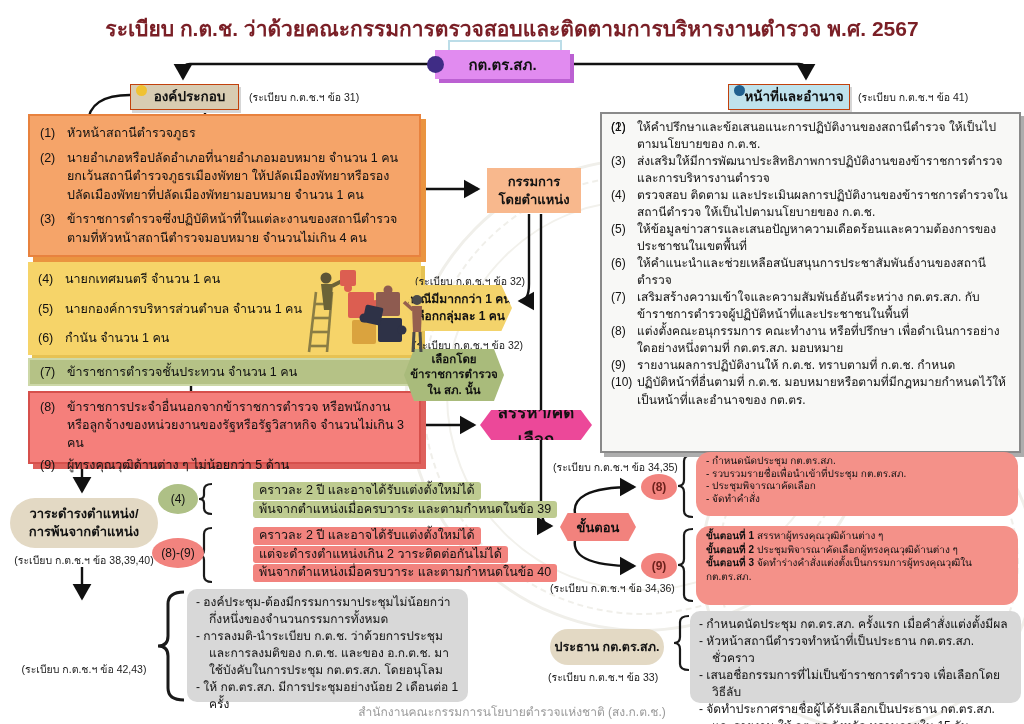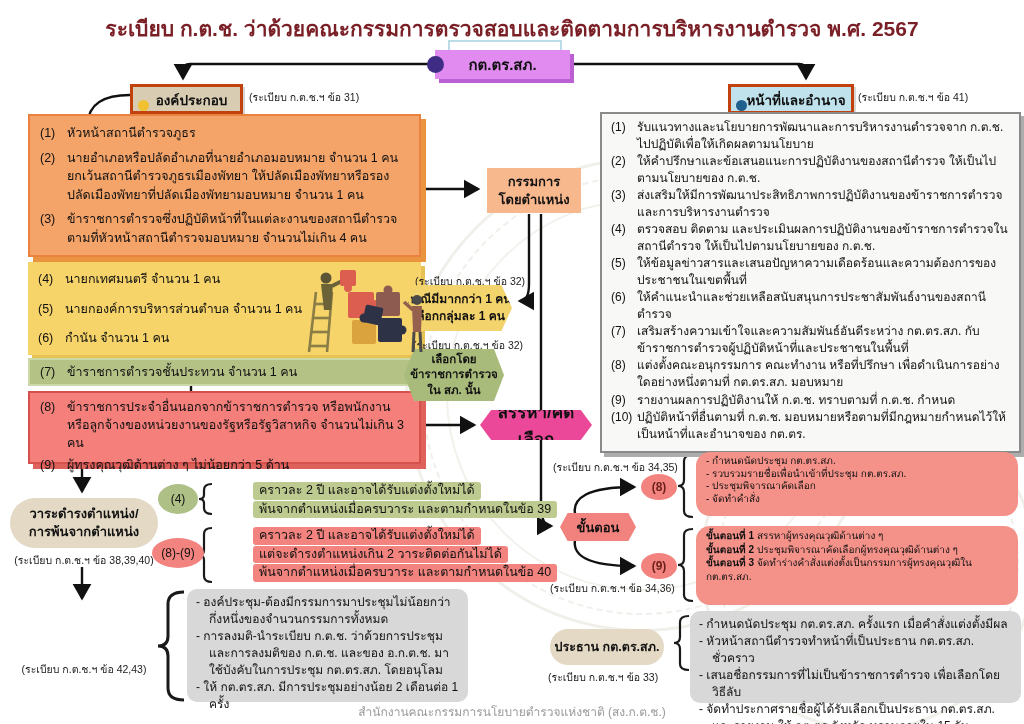--- a/index.html
+++ b/index.html
@@ -14,22 +14,22 @@
   #wires{position:absolute;left:0;top:0;z-index:1;}
   .node{z-index:2;}
   
   .title{left:0;right:0;top:12px;text-align:center;font-size:21px;font-weight:bold;color:#7a1f26;}
   
   .ghost{left:448px;top:40px;width:110px;height:26px;border:2px solid #bcdde8;background:#fff;z-index:1;}
   .root{left:435px;top:50px;width:135px;height:29px;background:#e18bf0;box-shadow:4px 4px 0 #bb60d2;
         display:flex;align-items:center;justify-content:center;font-weight:bold;font-size:15px;}
   .root-dot{left:-8px;top:6px;width:17px;height:17px;border-radius:50%;background:#3f2c85;position:absolute;}
   
-  .blabel{height:24px;display:flex;align-items:flex-end;justify-content:center;font-weight:bold;font-size:13.5px;
-          box-shadow:2px 3px 0 #d6d6d6;border:3px solid #c2410c;}
+  .blabel{height:24px;display:flex;align-items:flex-start;justify-content:center;font-weight:bold;font-size:13.5px;
+          box-shadow:2px 3px 0 #d6d6d6;border:1px solid #c2410c;}
   .blabel .dot{position:absolute;left:5px;width:11px;height:11px;border-radius:50%;}
   .ref{font-size:10.5px;color:#222;white-space:nowrap;}
   
   .lbox{left:28px;width:393px;font-size:12.5px;line-height:1.48;padding:8px 10px;box-sizing:border-box;}
   .li{position:relative;padding-left:27px;margin-bottom:6px;}
   .li:last-child{margin-bottom:0;}
   .li .num{position:absolute;left:0;top:0;}
   .box-o{top:114px;height:143px;background:#f5a469;border:2px solid #e8823e;box-shadow:5px 5px 0 #ea9440;}
   .box-y{top:262px;height:93px;background:#f6d469;box-shadow:4px 4px 0 #e6c253;}
   .box-y .li{margin-bottom:11px;}
@@ -203,21 +203,21 @@
   <div class="abs hex hex-y node">กรณีมีมากกว่า 1 คน
 เลือกกลุ่มละ 1 คน</div>
   <div class="abs ref node" style="left:398px;top:337px;width:140px;text-align:center;">(ระเบียบ ก.ต.ช.ฯ ข้อ 32)</div>
   <div class="abs hex hex-g node">เลือกโดย
 ข้าราชการตำรวจ
 ใน สภ. นั้น</div>
   <div class="abs hex hex-p1 node">สรรหา/คัดเลือก</div>
   <div class="abs hex hex-p2 node">ขั้นตอน</div>
 
   <div class="abs duties node">
-      <div class="li"><span class="num">(1)</span><span>รับแนวทางและนโยบายการพัฒนาและการบริหารงานตำรวจจาก ก.ต.ช. ไปปฏิบัติเพื่อให้เกิดผลตามนโยบาย</span></div>
+      <div class="li"><span class="num">(1)</span></div>
       <div class="li"><span class="num">(2)</span><span>ให้คำปรึกษาและข้อเสนอแนะการปฏิบัติงานของสถานีตำรวจ ให้เป็นไปตามนโยบายของ ก.ต.ช.</span></div>
       <div class="li"><span class="num">(3)</span><span>ส่งเสริมให้มีการพัฒนาประสิทธิภาพการปฏิบัติงานของข้าราชการตำรวจและการบริหารงานตำรวจ</span></div>
       <div class="li"><span class="num">(4)</span><span>ตรวจสอบ ติดตาม และประเมินผลการปฏิบัติงานของข้าราชการตำรวจในสถานีตำรวจ ให้เป็นไปตามนโยบายของ ก.ต.ช.</span></div>
       <div class="li"><span class="num">(5)</span><span>ให้ข้อมูลข่าวสารและเสนอปัญหาความเดือดร้อนและความต้องการของประชาชนในเขตพื้นที่</span></div>
       <div class="li"><span class="num">(6)</span><span>ให้คำแนะนำและช่วยเหลือสนับสนุนการประชาสัมพันธ์งานของสถานีตำรวจ</span></div>
       <div class="li"><span class="num">(7)</span><span>เสริมสร้างความเข้าใจและความสัมพันธ์อันดีระหว่าง กต.ตร.สภ. กับข้าราชการตำรวจผู้ปฏิบัติหน้าที่และประชาชนในพื้นที่</span></div>
       <div class="li"><span class="num">(8)</span><span>แต่งตั้งคณะอนุกรรมการ คณะทำงาน หรือที่ปรึกษา เพื่อดำเนินการอย่างใดอย่างหนึ่งตามที่ กต.ตร.สภ. มอบหมาย</span></div>
       <div class="li"><span class="num">(9)</span><span>รายงานผลการปฏิบัติงานให้ ก.ต.ช. ทราบตามที่ ก.ต.ช. กำหนด</span></div>
       <div class="li"><span class="num">(10)</span><span>ปฏิบัติหน้าที่อื่นตามที่ ก.ต.ช. มอบหมายหรือตามที่มีกฎหมายกำหนดไว้ให้เป็นหน้าที่และอำนาจของ กต.ตร.</span></div>
     </div>

